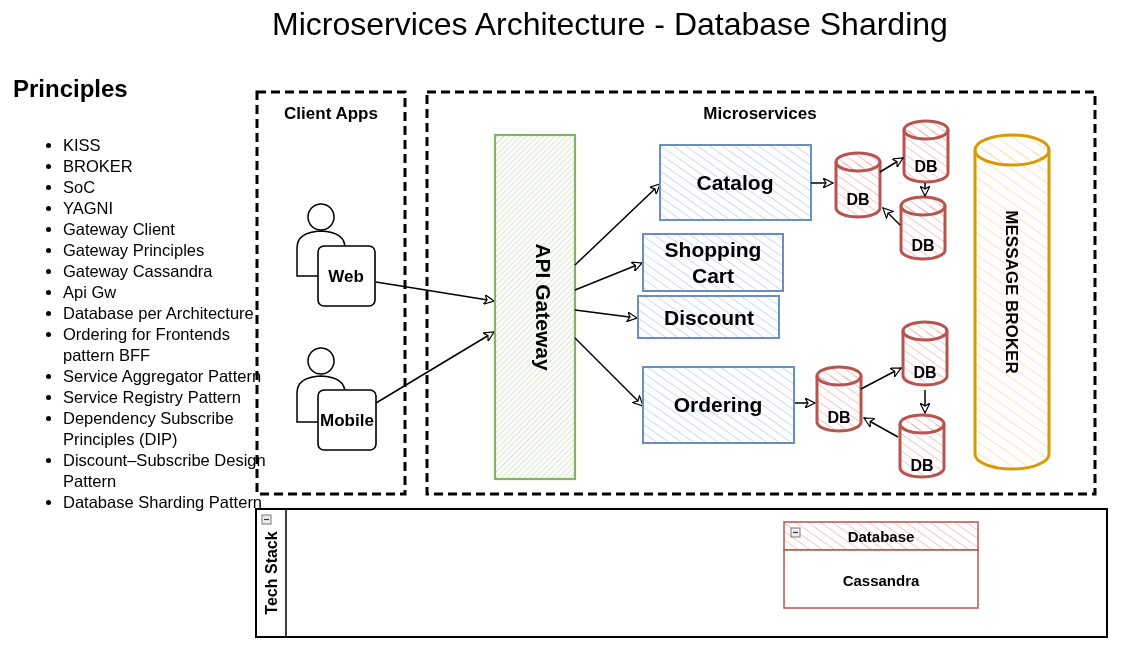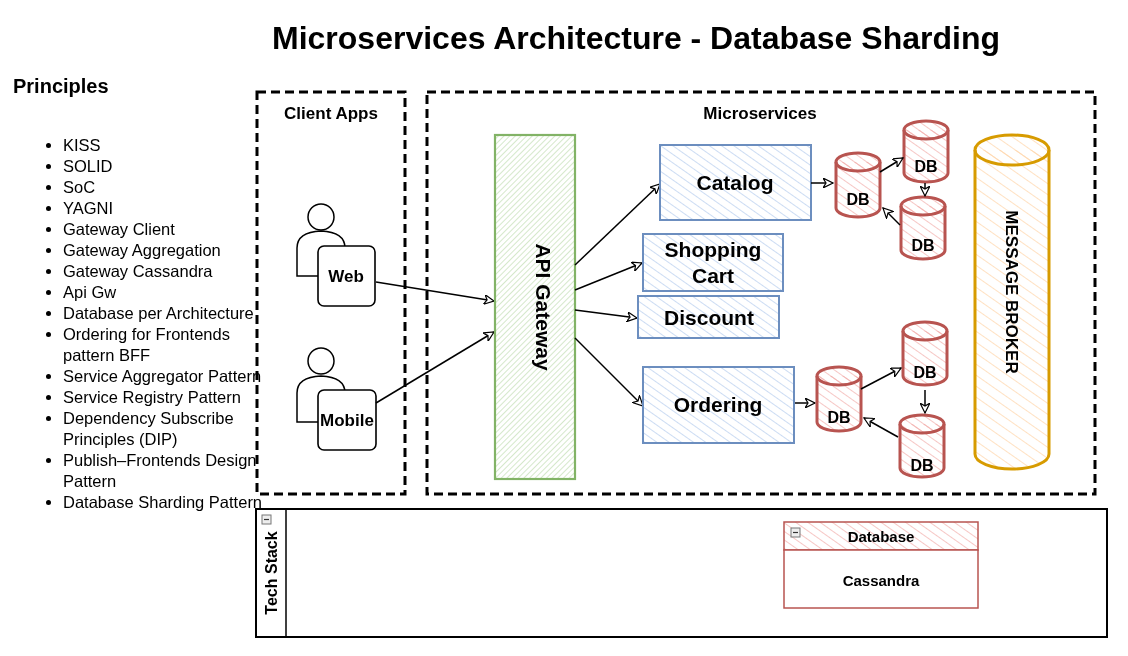--- a/index.html
+++ b/index.html
@@ -1,44 +1,44 @@
 <!DOCTYPE html>
 <html><head>
 <meta charset="utf-8">
 <style>
   html, body { margin:0; padding:0; background:#ffffff; }
   body { width:1128px; height:656px; position:relative; overflow:hidden; font-family:"Liberation Sans", sans-serif; color:#000; }
-  .title { position:absolute; left:272px; top:20px; font-size:32px; font-weight:bold; letter-spacing:0px; white-space:nowrap; }
-  .principles-title { position:absolute; left:13px; top:75px; font-size:20px; font-weight:bold; }
+  .title { position:absolute; left:272px; top:6px; font-size:32px; font-weight:normal; letter-spacing:0px; white-space:nowrap; }
+  .principles-title { position:absolute; left:13px; top:75px; font-size:24px; font-weight:bold; }
   .principles-list { position:absolute; left:45px; top:135px; margin:0; padding:0 0 0 18px; font-size:16.5px; line-height:21px; width:205px; }
   .principles-list li { margin:0; padding:0; }
   svg.canvas { position:absolute; left:0; top:0; }
   .lbl { font-family:"Liberation Sans", sans-serif; font-weight:bold; fill:#000; }
 </style>
 </head>
 <body>
 
 <div class="title">Microservices Architecture - Database Sharding</div>
 
 <div class="principles-title">Principles</div>
 <ul class="principles-list">
   <li>KISS</li>
-  <li>SOLID</li>
+  <li>BROKER</li>
   <li>SoC</li>
   <li>YAGNI</li>
   <li>Gateway Client</li>
-  <li>Gateway Aggregation</li>
+  <li>Gateway Principles</li>
   <li>Gateway Cassandra</li>
   <li>Api Gw</li>
   <li>Database per Architecture</li>
   <li>Ordering for Frontends pattern BFF</li>
   <li>Service Aggregator Pattern</li>
   <li>Service Registry Pattern</li>
   <li>Dependency Subscribe Principles (DIP)</li>
-  <li>Publish–Frontends Design Pattern</li>
+  <li>Discount–Subscribe Design Pattern</li>
   <li>Database Sharding Pattern</li>
 </ul>
 
 <svg class="canvas" width="1128" height="656" viewBox="0 0 1128 656">
   <defs>
     <pattern id="hatchBlue" patternUnits="userSpaceOnUse" width="7" height="7" patternTransform="rotate(-55)">
       <line x1="0" y1="0" x2="0" y2="7" stroke="#a9c4eb" stroke-width="1.2"></line>
     </pattern>
     <pattern id="hatchGreen" patternUnits="userSpaceOnUse" width="4" height="4" patternTransform="rotate(45)">
       <line x1="0" y1="0" x2="0" y2="4" stroke="#b9d8a8" stroke-width="1.2"></line>

